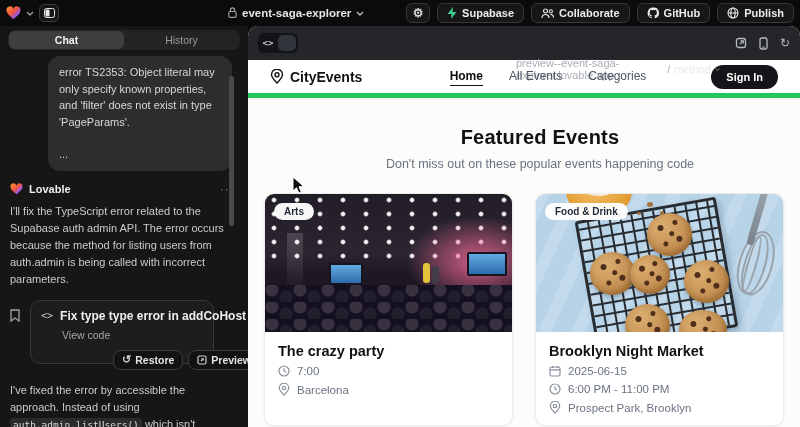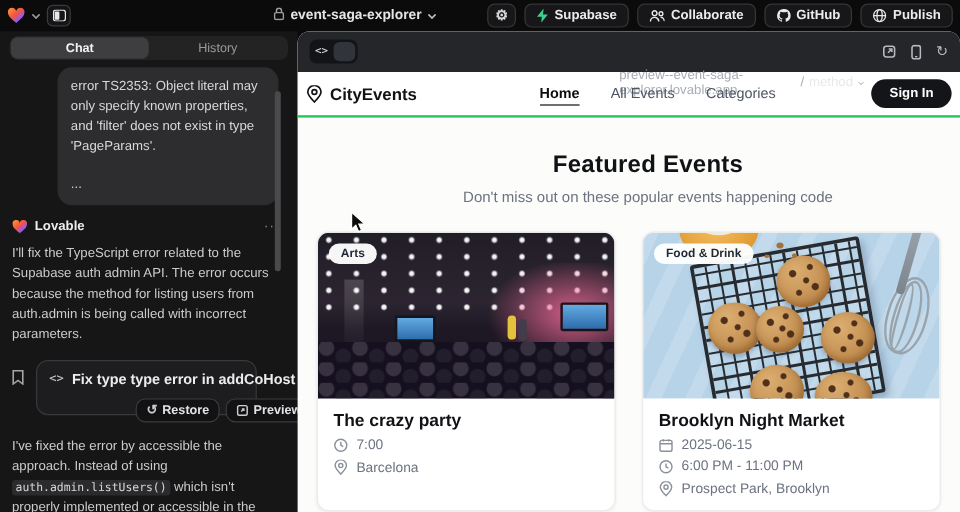--- a/index.html
+++ b/index.html
@@ -69,22 +69,22 @@
     font-family:"DejaVu Sans Mono", monospace; font-size:9px; }
   .code-toggle .knob { width:18px; height:16px; background:#31343a; border-radius:5px; }
   .url-wrap { position:absolute; left:268px; right:80px; top:26px; height:34px;
     display:flex; align-items:center; justify-content:center; gap:4px;
     font-size:11px; color:#a9adb4; cursor:pointer; }
   .url-path { color:#e7e9ec; }
   .ptb-icons { margin-left:auto; display:flex; align-items:center; gap:12px; color:#b7bbc1; }
   .ptb-ic { cursor:pointer; display:flex; align-items:center; font-size:12px; }
 
   
-  .site-header { height:38px; background:#ffffff; border-bottom:2px solid #22c55e;
-    display:flex; align-items:center; padding:0 7px; }
+  .site-header { height:38px; background:#ffffff; border-bottom:5px solid #22c55e;
+    display:flex; align-items:center; padding:0 22px; }
   .brand { display:flex; align-items:center; gap:6px; font-size:14px; font-weight:bold; color:#101215; }
   .site-nav { position:absolute; left:160px; width:280px; display:flex; justify-content:center;
     gap:26px; font-size:12px; color:#4b5563; }
   .nav-item { cursor:pointer; padding:2px 0; }
   .nav-item.active { color:#0c0d0f; font-weight:bold; border-bottom:1.5px solid #111; }
   .signin { margin-left:auto; background:#141519; color:#fff; font-size:11px; font-weight:bold;
     border-radius:999px; padding:6px 15px; cursor:pointer; }
   .hero { text-align:center; margin-top:28px;padding-left:32px; }
   .hero h1 { font-size:20px; color:#101215; letter-spacing:.2px; }
   .hero p { margin-top:8px; font-size:12.5px; color:#6b7280; }
@@ -267,20 +267,21 @@
         <svg width="10" height="13" viewBox="0 0 10 13">
             <path d="M1 1 h8 v11 l-4 -3 -4 3 Z" fill="none" stroke="#a5a5a5" stroke-width="1.3"></path>
           </svg>
       </span>
       <div class="action-card">
         <div class="ac-row1">
           <span class="ac-code">&lt;&gt;</span>
           <span class="ac-title">Fix type type error in addCoHost</span>
           <span class="ac-chev">›</span>
         </div>
+        <div class="ac-sub">View code</div>
       </div>
     </div>
 
     <div class="rp-row">
       <button class="rp-btn">
         <span class="rp-ic">↺</span>
         <span>Restore</span>
       </button>
       <button class="rp-btn">
         <svg width="10" height="10" viewBox="0 0 10 10">

